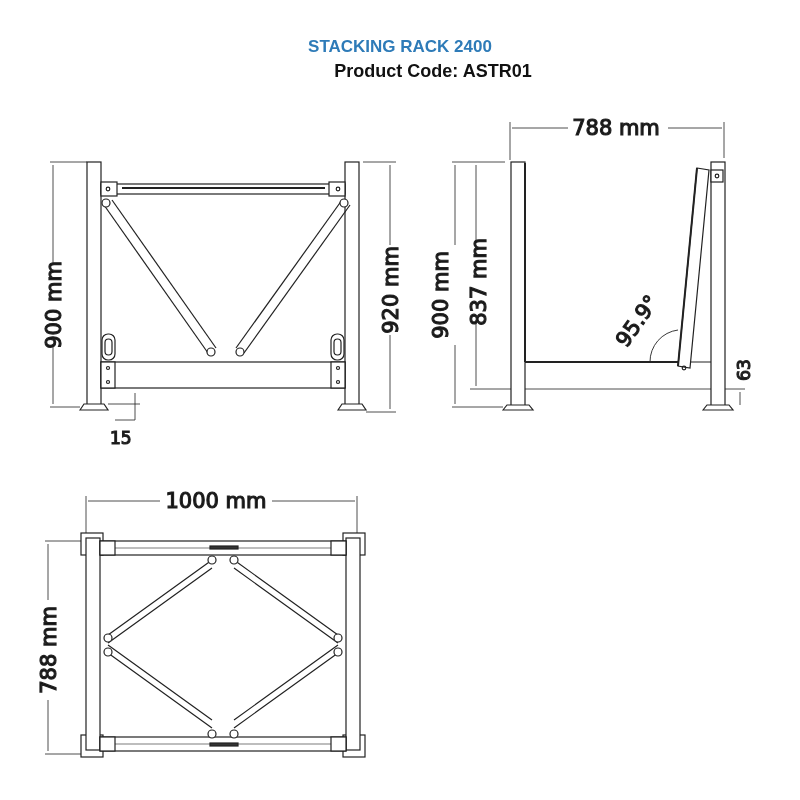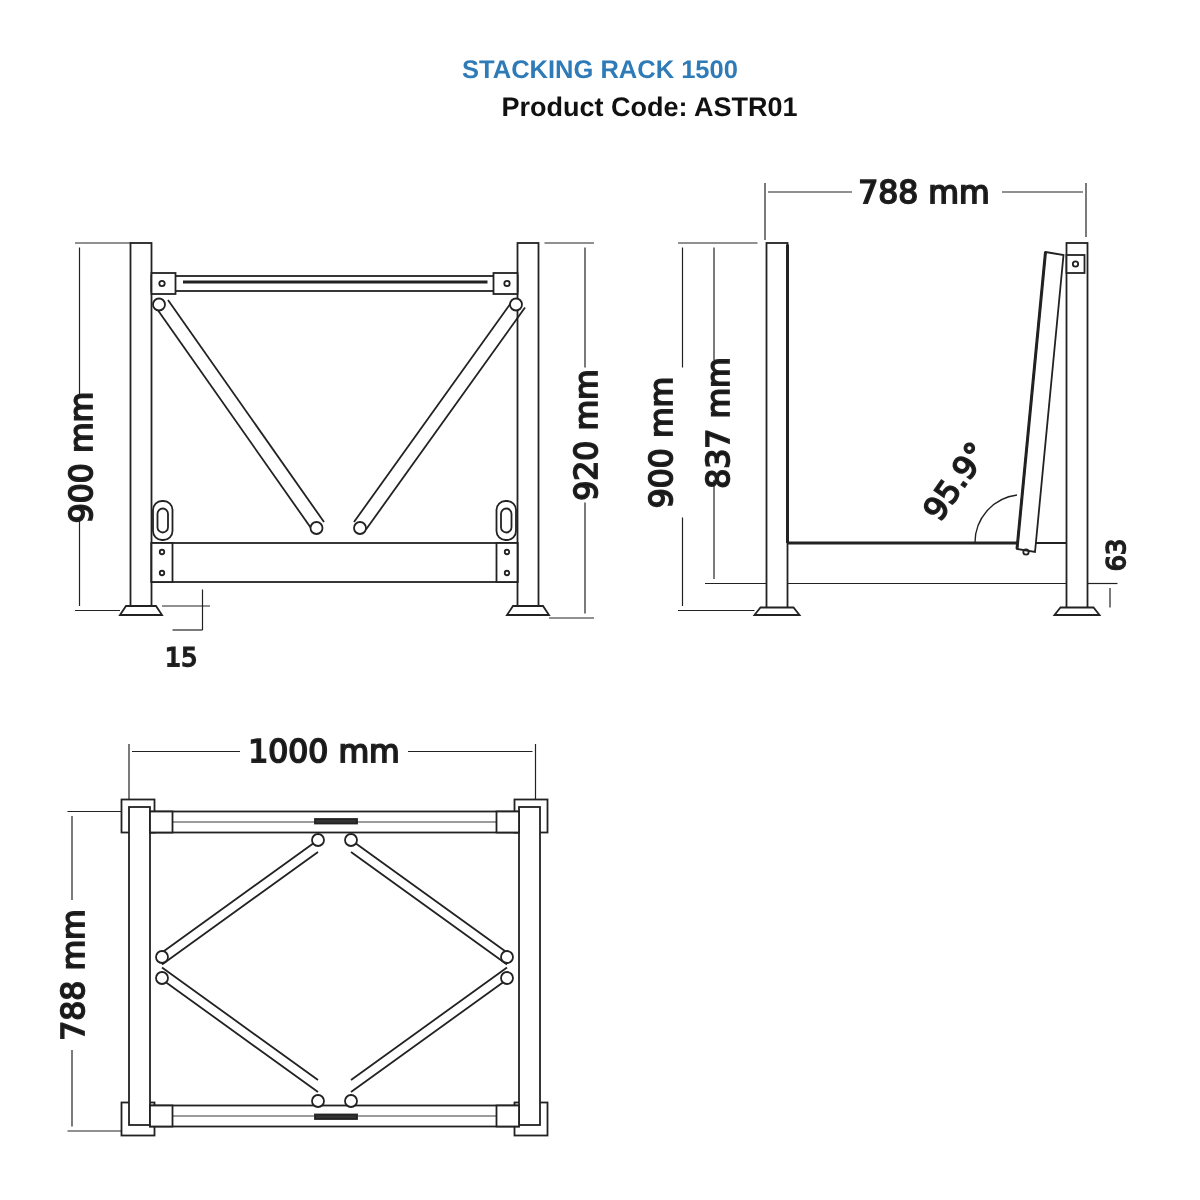--- a/index.html
+++ b/index.html
@@ -7,21 +7,21 @@
   .title { position:absolute; left:0; width:800px; text-align:center; font-weight:bold; }
   #t1 { top:37px; font-size:17px; color:#2e7bb8; }
   #t2 { top:61px; font-size:18px; color:#111;margin-left:33px; }
   svg { position:absolute; left:0; top:0; }
   .dim { font-family:"DejaVu Sans", sans-serif; font-size:21px; fill:#111; }
   .dimsm { font-family:"DejaVu Sans", sans-serif; font-size:17px; fill:#111; }
 </style>
 </head>
 <body>
 
-<div id="t1" class="title">STACKING RACK 1500</div>
+<div id="t1" class="title">STACKING RACK 2400</div>
 <div id="t2" class="title">Product Code: ASTR01</div>
 
 <svg width="800" height="800" viewBox="0 0 800 800" stroke="#222" fill="none" stroke-width="1.2">
 
   <g>
 
     <rect x="87" y="162" width="14" height="245" fill="#fff"></rect>
     <rect x="345" y="162" width="14" height="245" fill="#fff"></rect>
 
     <path d="M80 410 L84 404 L104 404 L108 410 Z" fill="#fff"></path>

